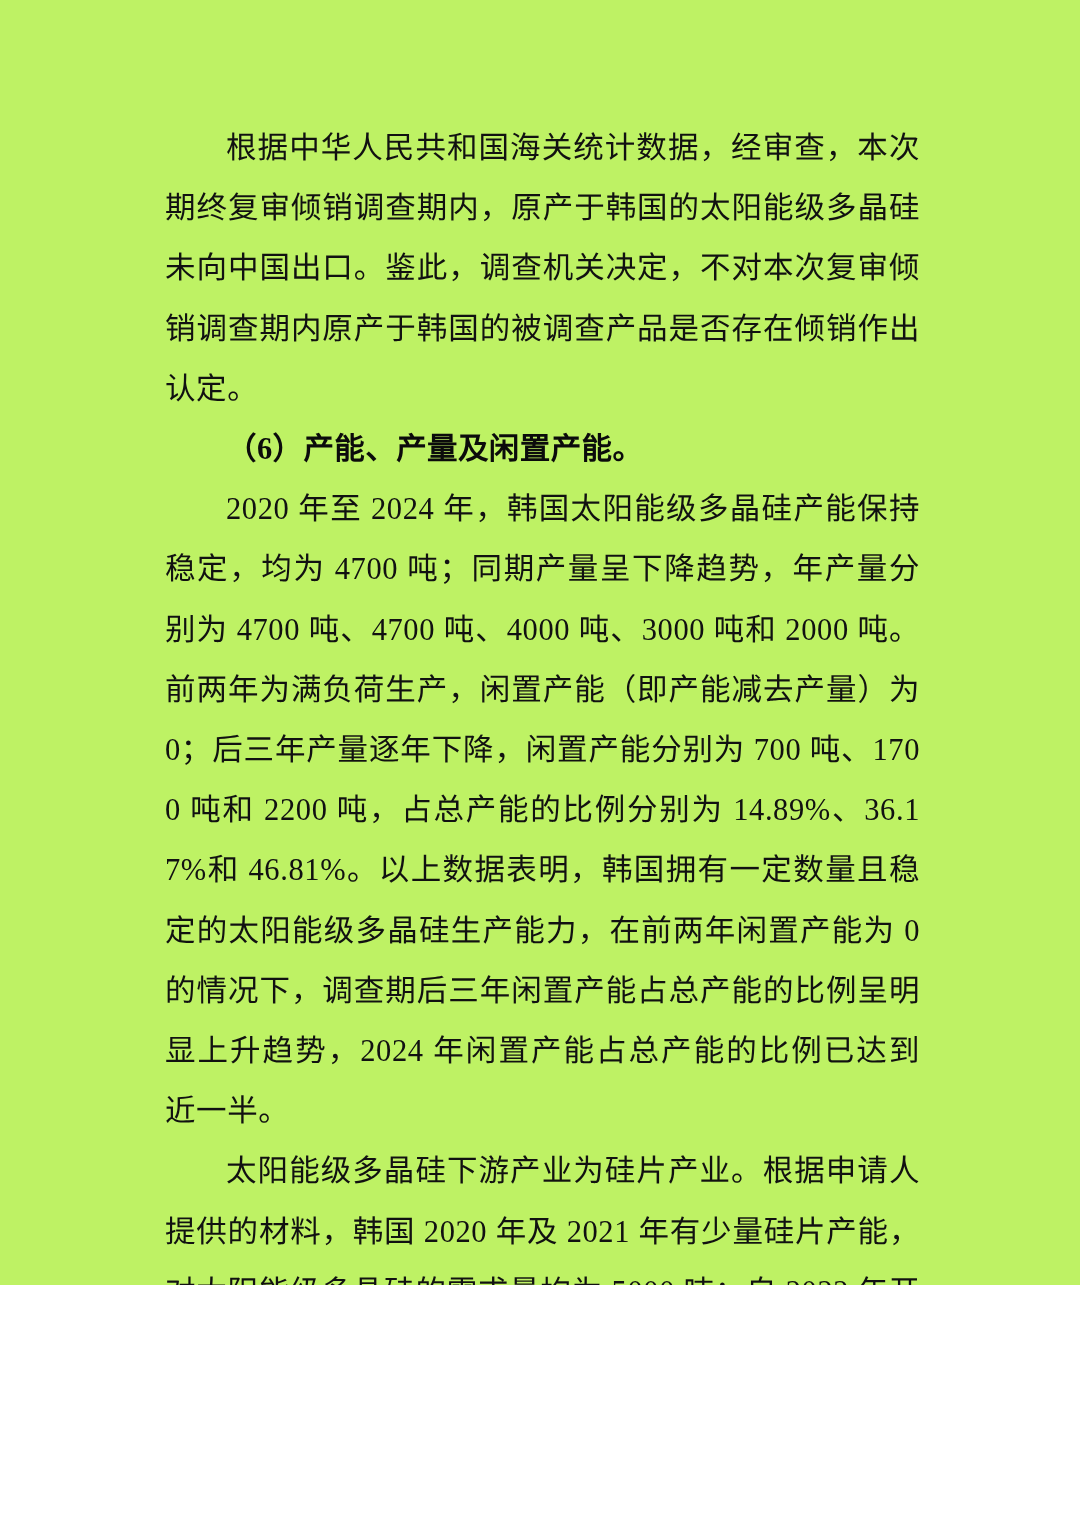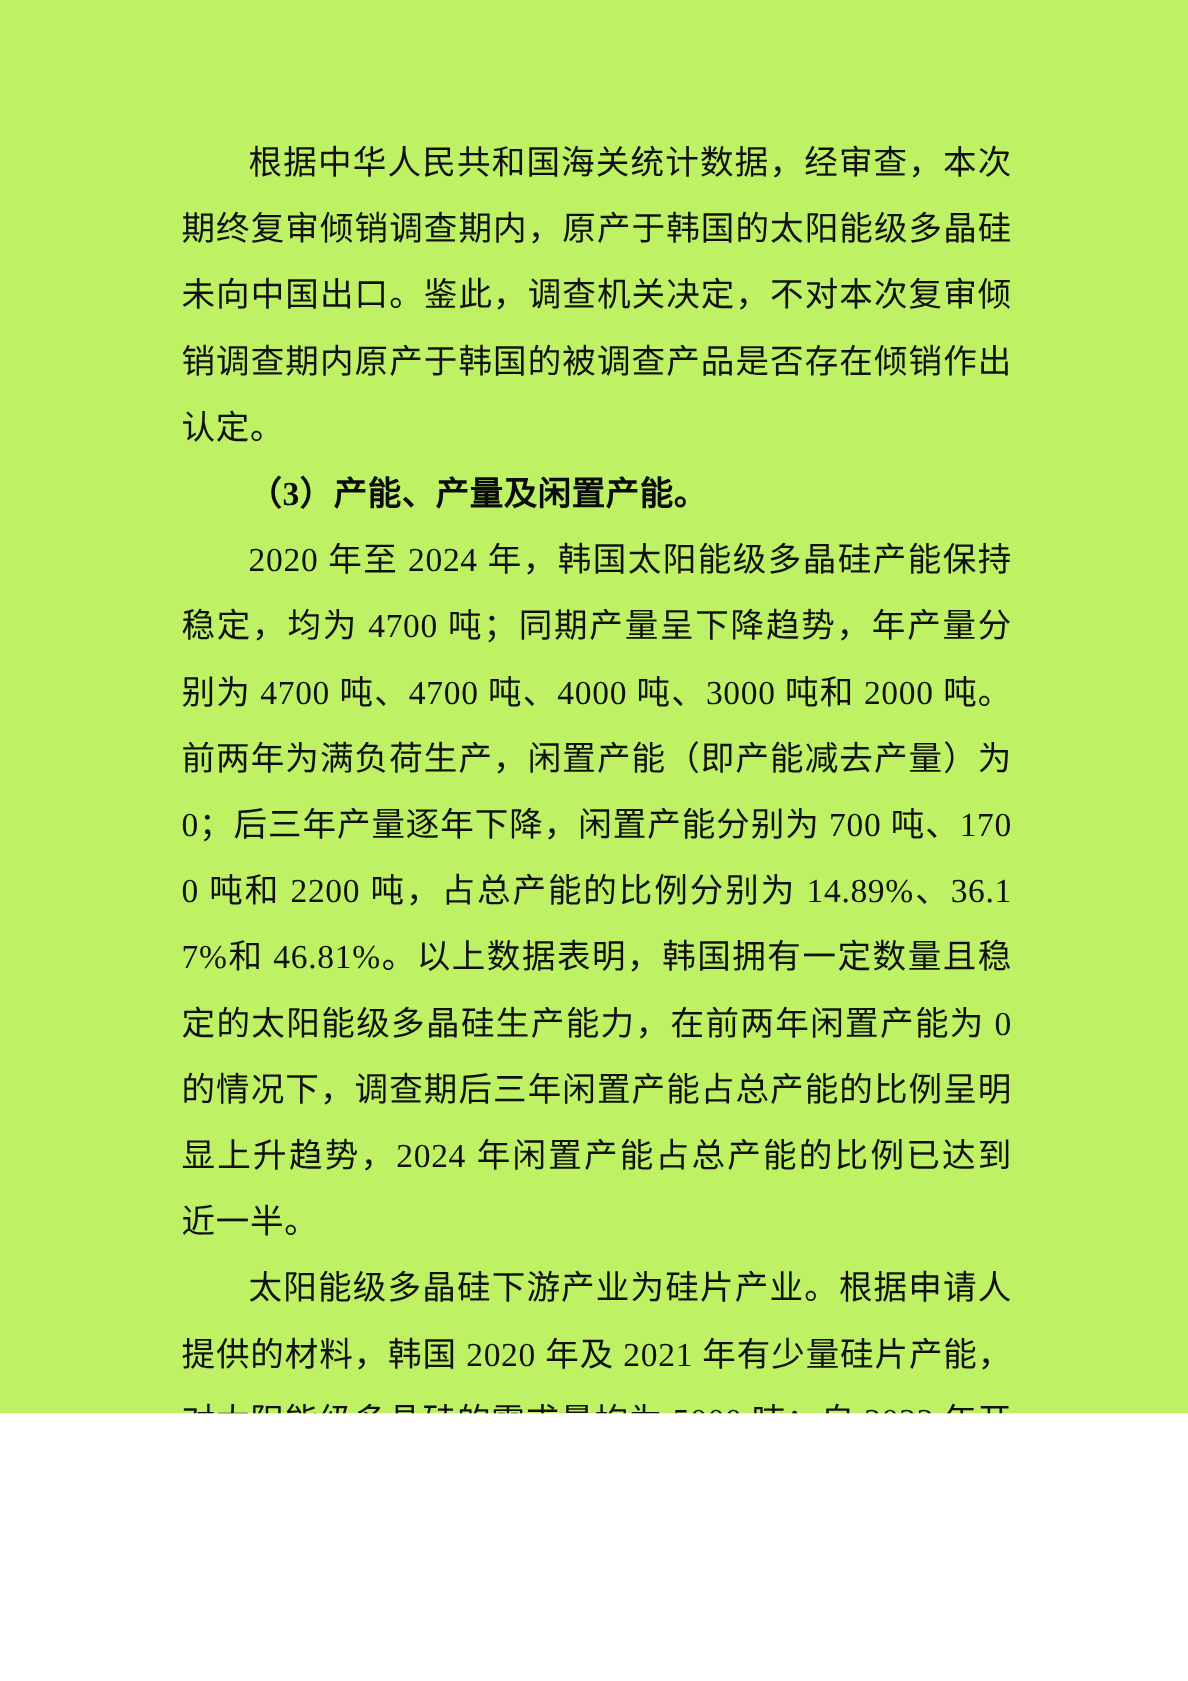--- a/index.html
+++ b/index.html
@@ -73,21 +73,21 @@
 </head>
 <body>
 
 <div class="page">
 
   <div class="text-column">
 
     <p class="para">根据中华人民共和国海关统计数据，经审查，本次期终复审倾销调查期内，原产于韩国的太阳能级多晶硅未向中国出口。鉴此，调查机关决定，不对本次复审倾销调查期内原产于韩国的被调查产品是否存在倾销作出认定。</p>
 
 
-    <p class="heading sub">（3）产能、产量及闲置产能。</p>
+    <p class="heading sub">（6）产能、产量及闲置产能。</p>
 
     <p class="para">2020 年至 2024 年，韩国太阳能级多晶硅产能保持稳定，均为 4700 吨；同期产量呈下降趋势，年产量分别为 4700 吨、4700 吨、4000 吨、3000 吨和 2000 吨。前两年为满负荷生产，闲置产能（即产能减去产量）为 0；后三年产量逐年下降，闲置产能分别为 700 吨、1700 吨和 2200 吨，占总产能的比例分别为 14.89%、36.17%和 46.81%。以上数据表明，韩国拥有一定数量且稳定的太阳能级多晶硅生产能力，在前两年闲置产能为 0 的情况下，调查期后三年闲置产能占总产能的比例呈明显上升趋势，2024 年闲置产能占总产能的比例已达到近一半。</p>
 
 
     <p class="para">太阳能级多晶硅下游产业为硅片产业。根据申请人提供的材料，韩国 2020 年及 2021 年有少量硅片产能，对太阳能级多晶硅的需求量均为 5000 吨；自 2022 年开始，韩国不再有硅片产能，对太阳能级多晶硅需求量可忽略不计。数据表明，调查期前两年，韩国市场需求可以消化其太阳能级多晶</p>
 
   </div>
 
 
 </div>

